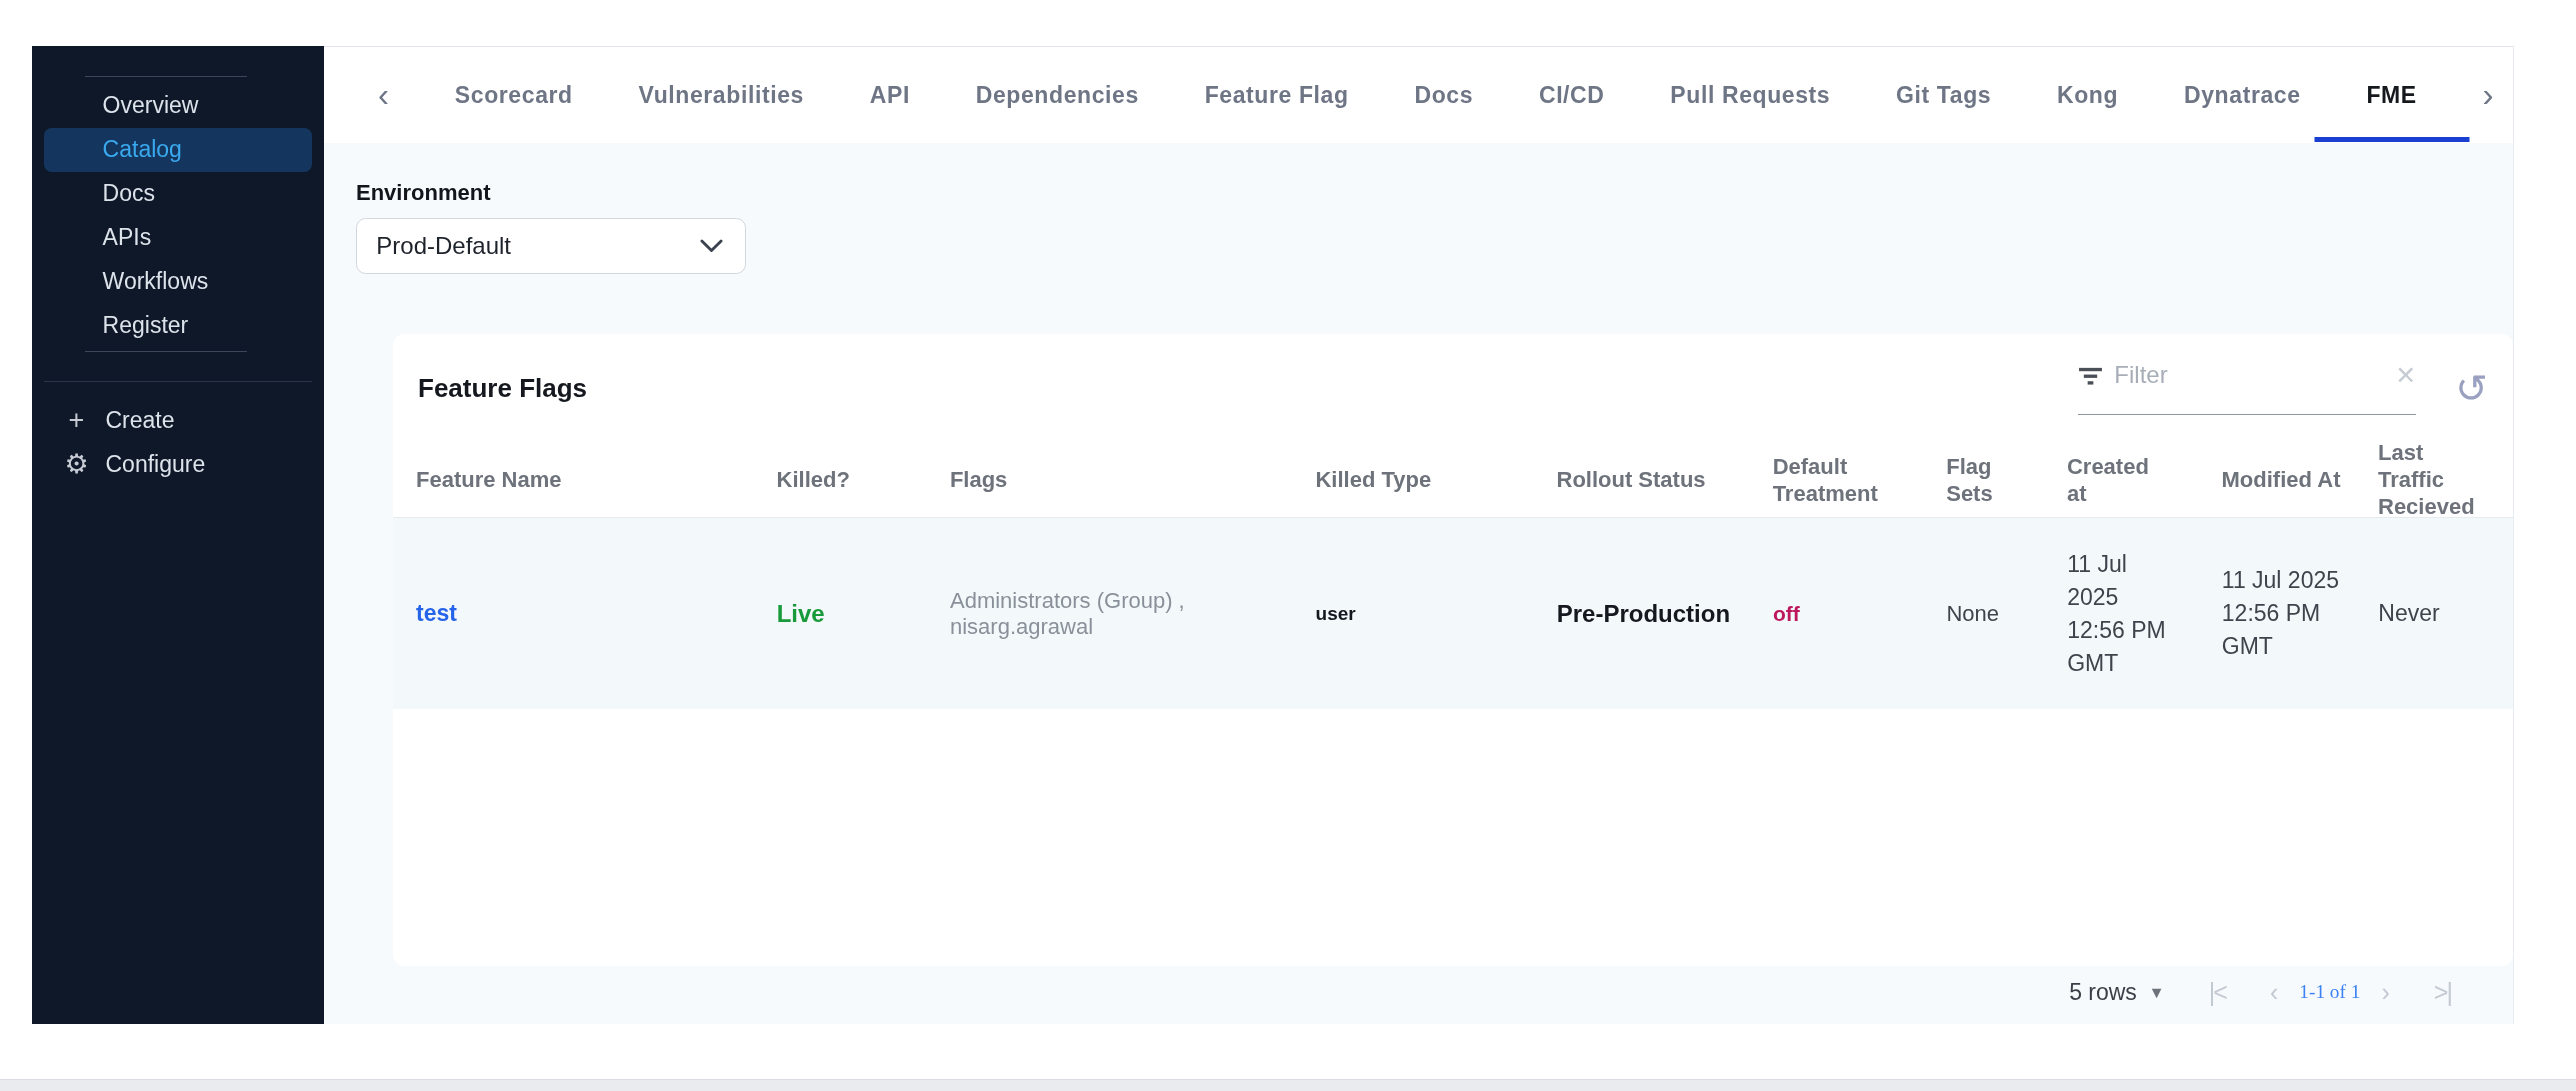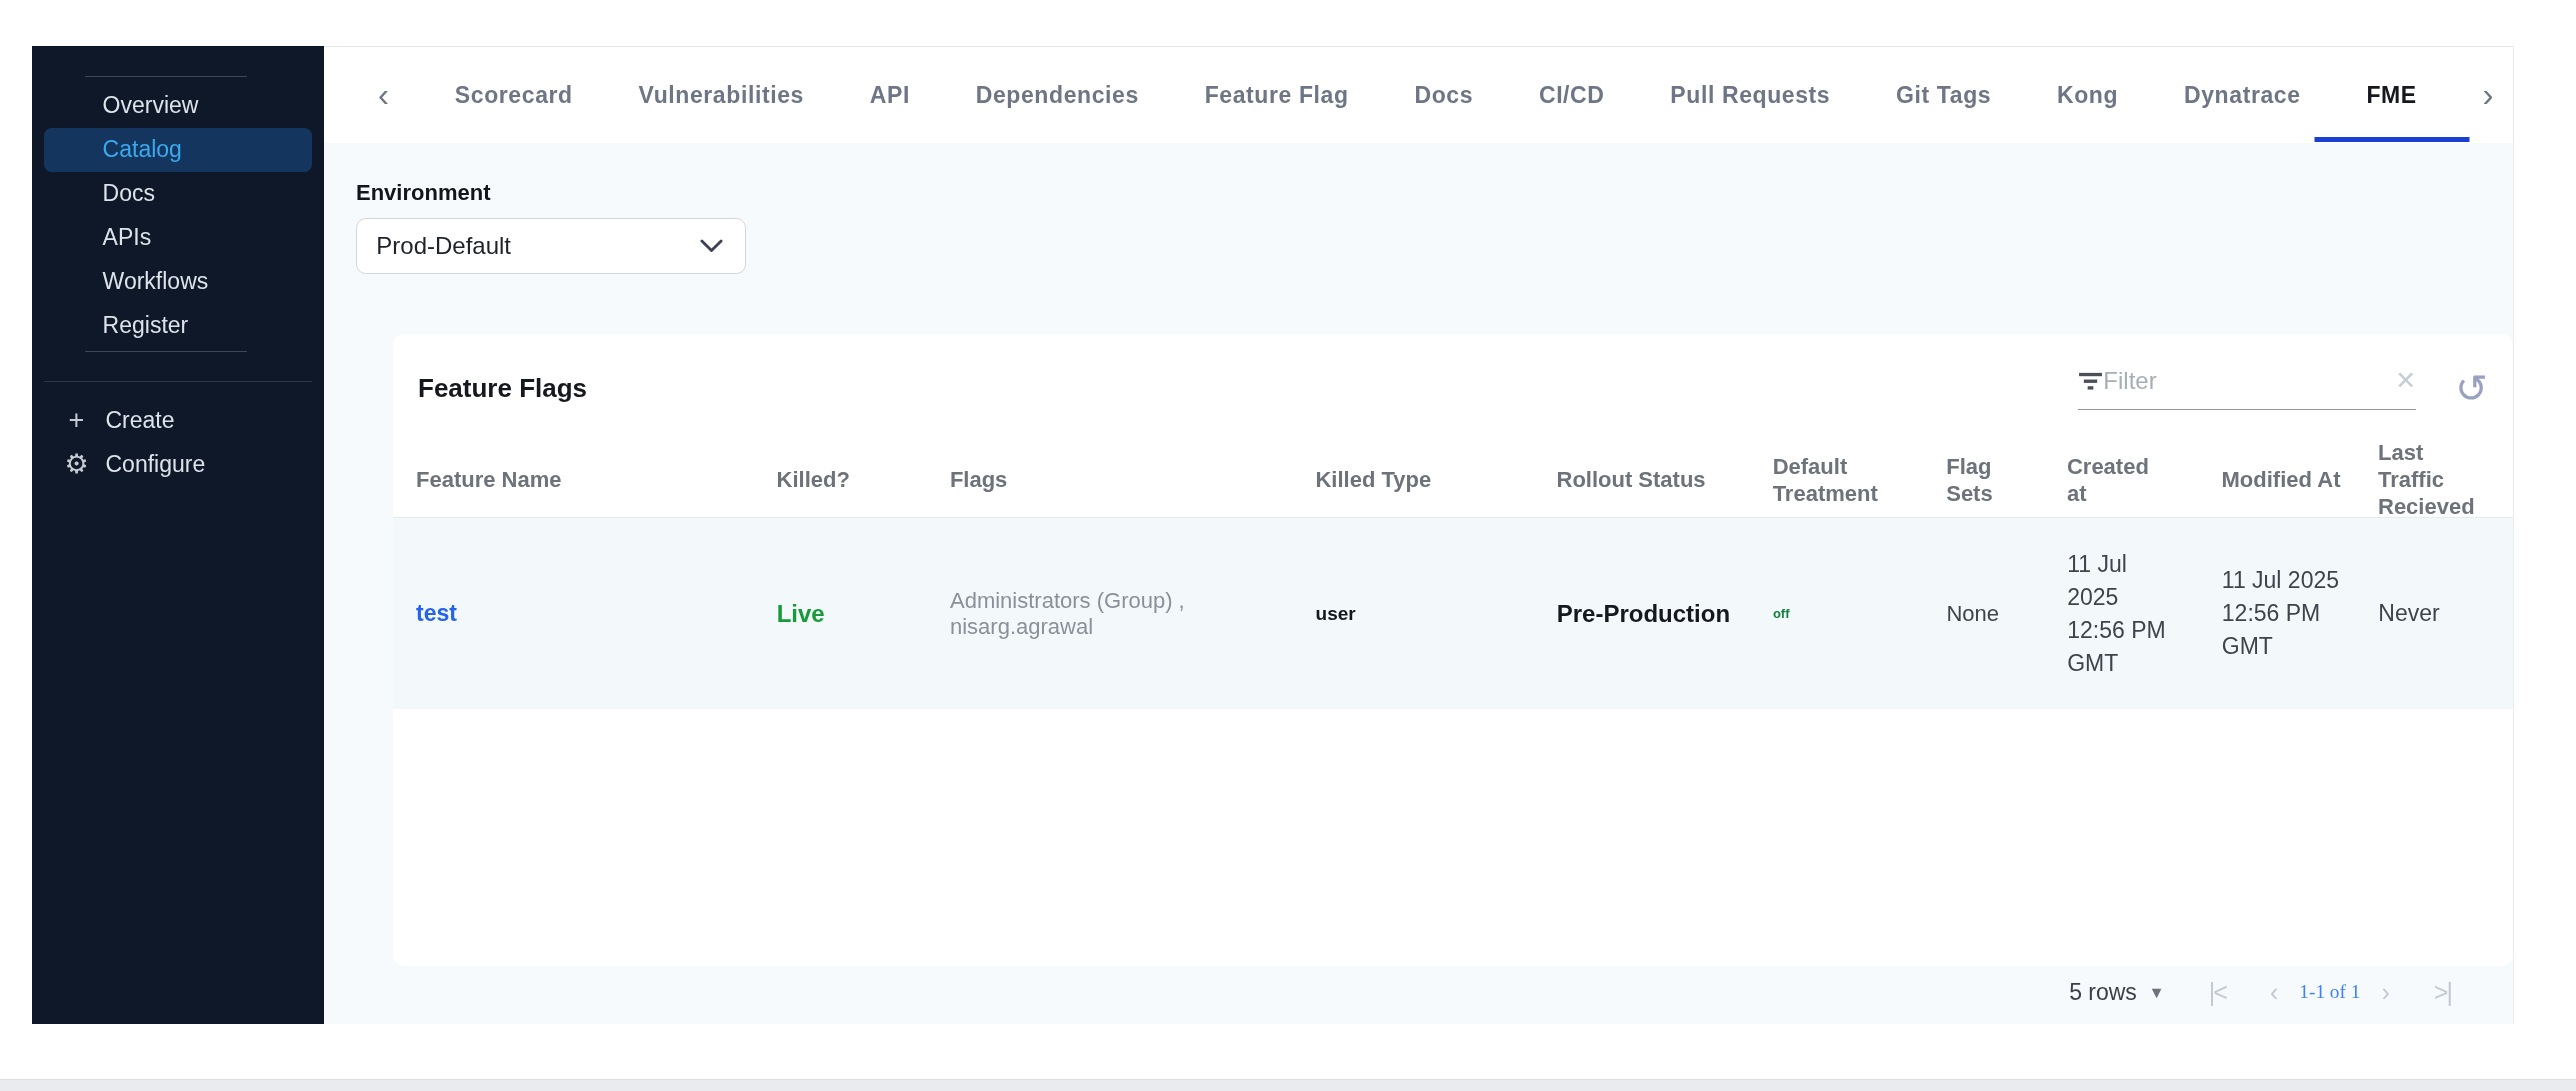--- a/index.html
+++ b/index.html
@@ -46,22 +46,22 @@
     justify-content: space-between; padding: 0 21px 0 19.3px; font-size: 24px;
     color: #1d222b; cursor: pointer; }
 
   
   .card { margin: 60px 0 0 37px; width: 2120px; height: 632px; background: #ffffff;
     border-radius: 11.6px; overflow: hidden; }
   .card-head { height: 108px; display: flex; align-items: center;
     justify-content: space-between; padding: 0 25px; }
   .card-title { font-size: 26px; font-weight: 700; color: #15181e; }
   .filter-wrap { display: flex; align-items: center; gap: 39px; }
-  .filter-box { width: 338px; display: flex; align-items: center; gap: 0;
-    border-bottom: 1.9px solid #90959e; padding-bottom: 14px; }
+  .filter-box { width: 338px; display: flex; align-items: center; gap: 11px;
+    border-bottom: 1.9px solid #90959e; padding-bottom: 25px; }
   .filter-input { flex: 1; border: none; outline: none; background: transparent;
     font-size: 24px; color: #3a3f47; font-family: "Liberation Sans", sans-serif; min-width: 0; }
   .filter-input::placeholder { color: #a8aeb8; }
   .clear-icon { color: #c6ccd4; font-size: 25px; cursor: pointer; line-height: 1; }
   .refresh-icon { color: #9aa0bf; font-size: 39px; line-height: 1; cursor: pointer; }
 
   .thead { display: flex; align-items: center; padding-left: 23px; height: 76px;
     border-bottom: 1px solid #e7eaee; }
   .th { font-size: 22px; font-weight: 700; color: #6d727b; line-height: 27px; }
   .trow { display: flex; align-items: center; padding-left: 23px; height: 191px;
@@ -73,21 +73,21 @@
   .c7 { width: 121px; padding-right: 53px; }
   .c8 { width: 155px; padding-right: 48px; }
   .c9 { width: 157px; padding-right: 27px; }
   .c10 { width: 135px; padding-right: 48px; }
 
   .td-feature { font-size: 23px; font-weight: 700; color: #2563eb; cursor: pointer; }
   .td-killed { font-size: 24px; font-weight: 700; color: #189a3a; }
   .td-owners { font-size: 22px; color: #8a9099; }
   .td-traffic { font-size: 19px; font-weight: 700; color: #15181e; }
   .td-rollout { font-size: 24px; font-weight: 700; color: #15181e; }
-  .td-default { font-size: 13px; font-weight: 700; color: #15803d; }
+  .td-default { font-size: 21px; font-weight: 700; color: #be185d; }
   .td-flagsets { font-size: 22px; color: #3f444c; }
   .td-date { font-size: 23px; color: #3f444c; line-height: 33px; }
   .td-last { font-size: 23px; color: #3f444c; }
 
   
   .pagination { height: 52px; display: flex; align-items: center;
     justify-content: flex-end; padding-right: 62px; }
   .rows-label { font-size: 23px; color: #3b4048; }
   .rows-caret { font-size: 16.4px; color: #6d727b; margin-left: 11.6px; cursor: pointer; }
   .pg-btn { font-size: 25px; color: #c3c9d2; cursor: pointer; letter-spacing: -1.9px;

